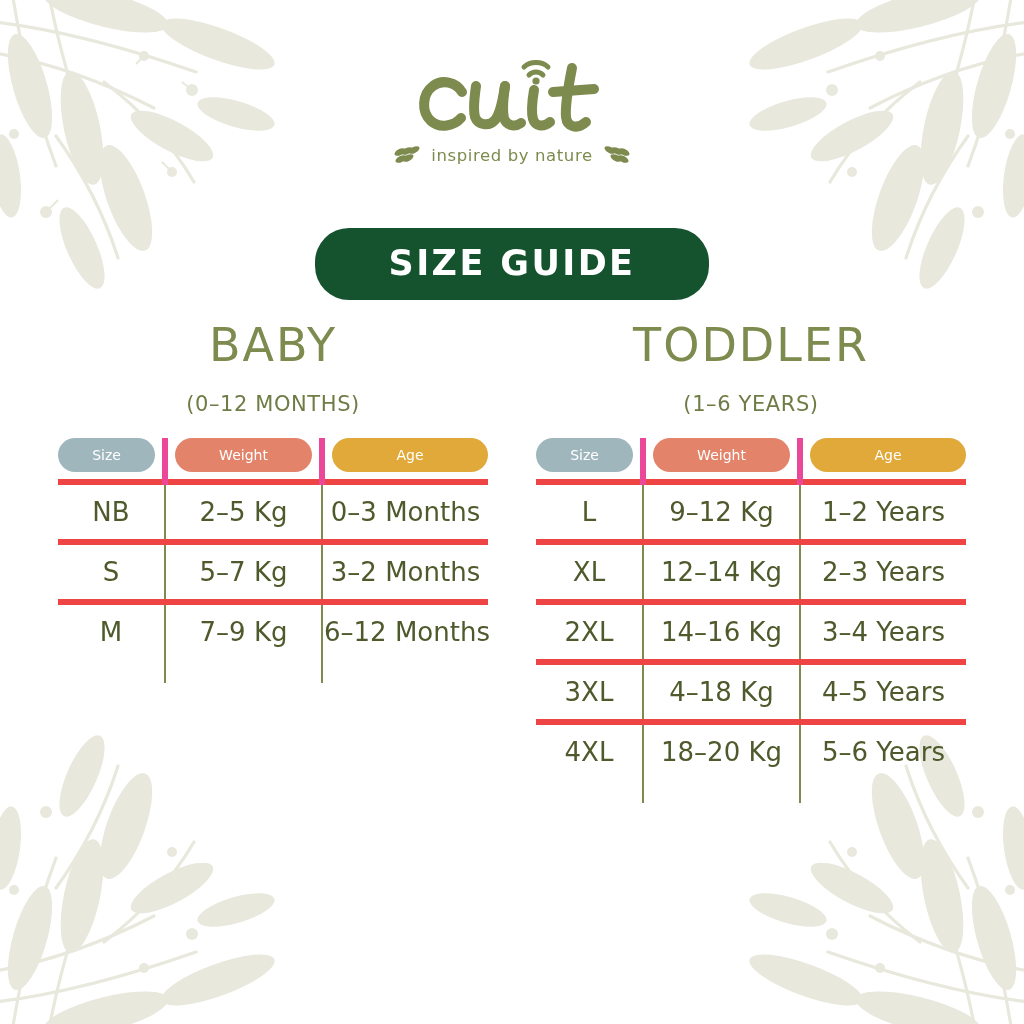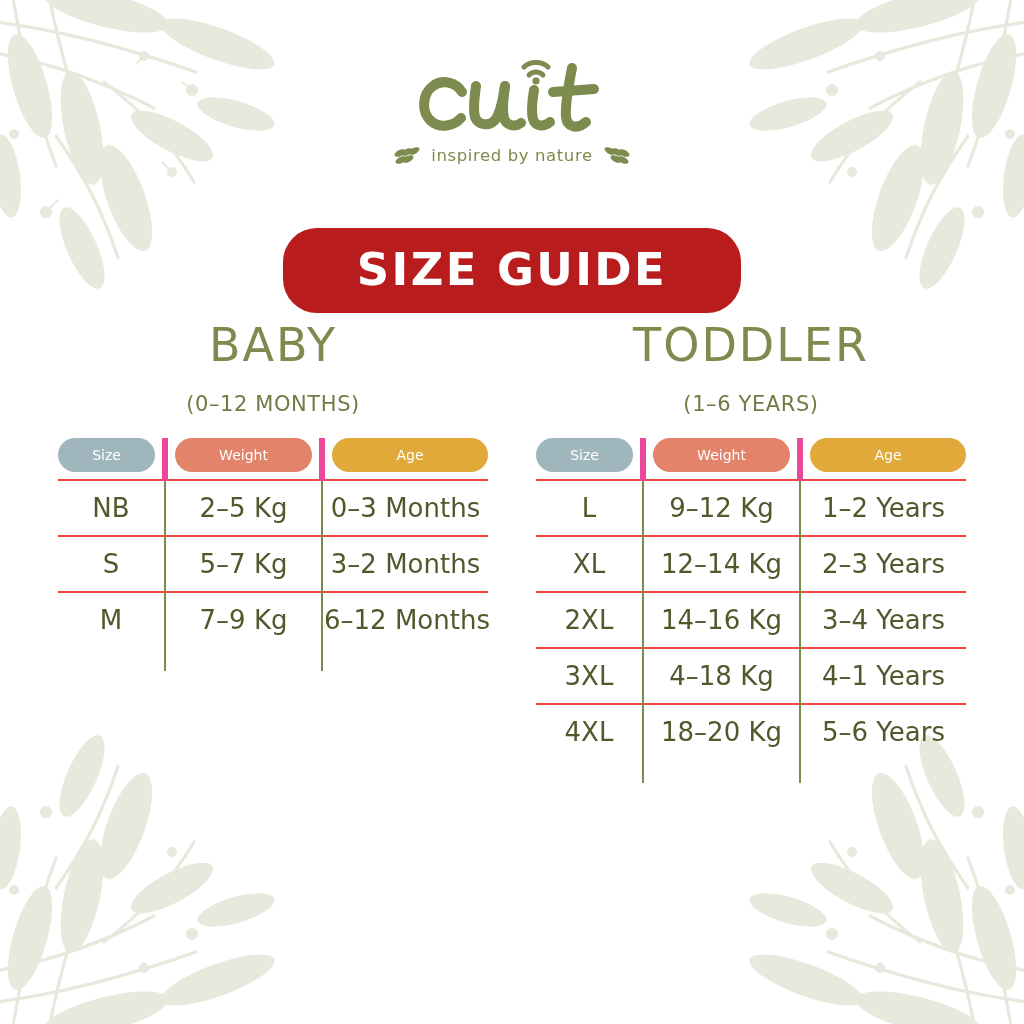--- a/index.html
+++ b/index.html
@@ -45,46 +45,46 @@
     text-align: center;
   }
   .wordmark {
     display: inline-block;
     position: relative;
     height: 86px;
   }
   .tagline-row {
     margin-top: 4px;
     display: flex;
-    align-items: flex-end;
+    align-items: flex-start;
     justify-content: center;
     gap: 10px;
   }
   .tagline-text {
     font-size: 16.5px;
     letter-spacing: 0.6px;
     color: #7d8b4e;
     font-family: "DejaVu Sans", sans-serif;
   }
 
   
   .title-pill-wrap {
     position: absolute;
     top: 228px;
     left: 0;
     width: 1024px;
     text-align: center;
   }
   .title-pill {
     display: inline-block;
-    background: #b91c1c;
+    background: #14532d;
     color: #ffffff;
     border-radius: 34px;
     padding: 15px 74px 17px 74px;
-    font-size: 45px;
+    font-size: 35px;
     font-weight: bold;
     letter-spacing: 2.4px;
     font-family: "DejaVu Sans", sans-serif;
   }
 
   
   .tables {
     position: absolute;
     top: 322px;
     left: 0;
@@ -141,21 +141,21 @@
   .hdr-size   { background: #9fb6bd; }
   .hdr-weight { background: #e2836a; }
   .hdr-age    { background: #e0a93a; }
 
   .size-table th.col-weight .hdr-pill,
   .size-table th.col-age .hdr-pill { margin-left: 7px; }
   .size-table th.col-size .hdr-pill,
   .size-table th.col-weight .hdr-pill { margin-right: 7px; }
 
   .size-table td {
-    border-top: 2px solid #ef4444;
+    border-top: 6px solid #ef4444;
     color: #4f5a2c;
     font-size: 26px;
     text-align: center;
     height: 52px;
     font-family: "DejaVu Sans", sans-serif;
     white-space: nowrap;
   }
   .size-table td.col-weight,
   .size-table td.col-age {
     border-left: 2px solid #7d8b4e;
@@ -438,21 +438,21 @@
             <td class="col-age">2–3 Years</td>
           </tr>
           <tr>
             <td class="col-size">2XL</td>
             <td class="col-weight">14–16 Kg</td>
             <td class="col-age">3–4 Years</td>
           </tr>
           <tr>
             <td class="col-size">3XL</td>
             <td class="col-weight">4–18 Kg</td>
-            <td class="col-age">4–1 Years</td>
+            <td class="col-age">4–5 Years</td>
           </tr>
           <tr>
             <td class="col-size">4XL</td>
             <td class="col-weight">18–20 Kg</td>
             <td class="col-age">5–6 Years</td>
           </tr>
           <tr class="tail">
             <td class="col-size"></td>
             <td class="col-weight"></td>
             <td class="col-age"></td>

